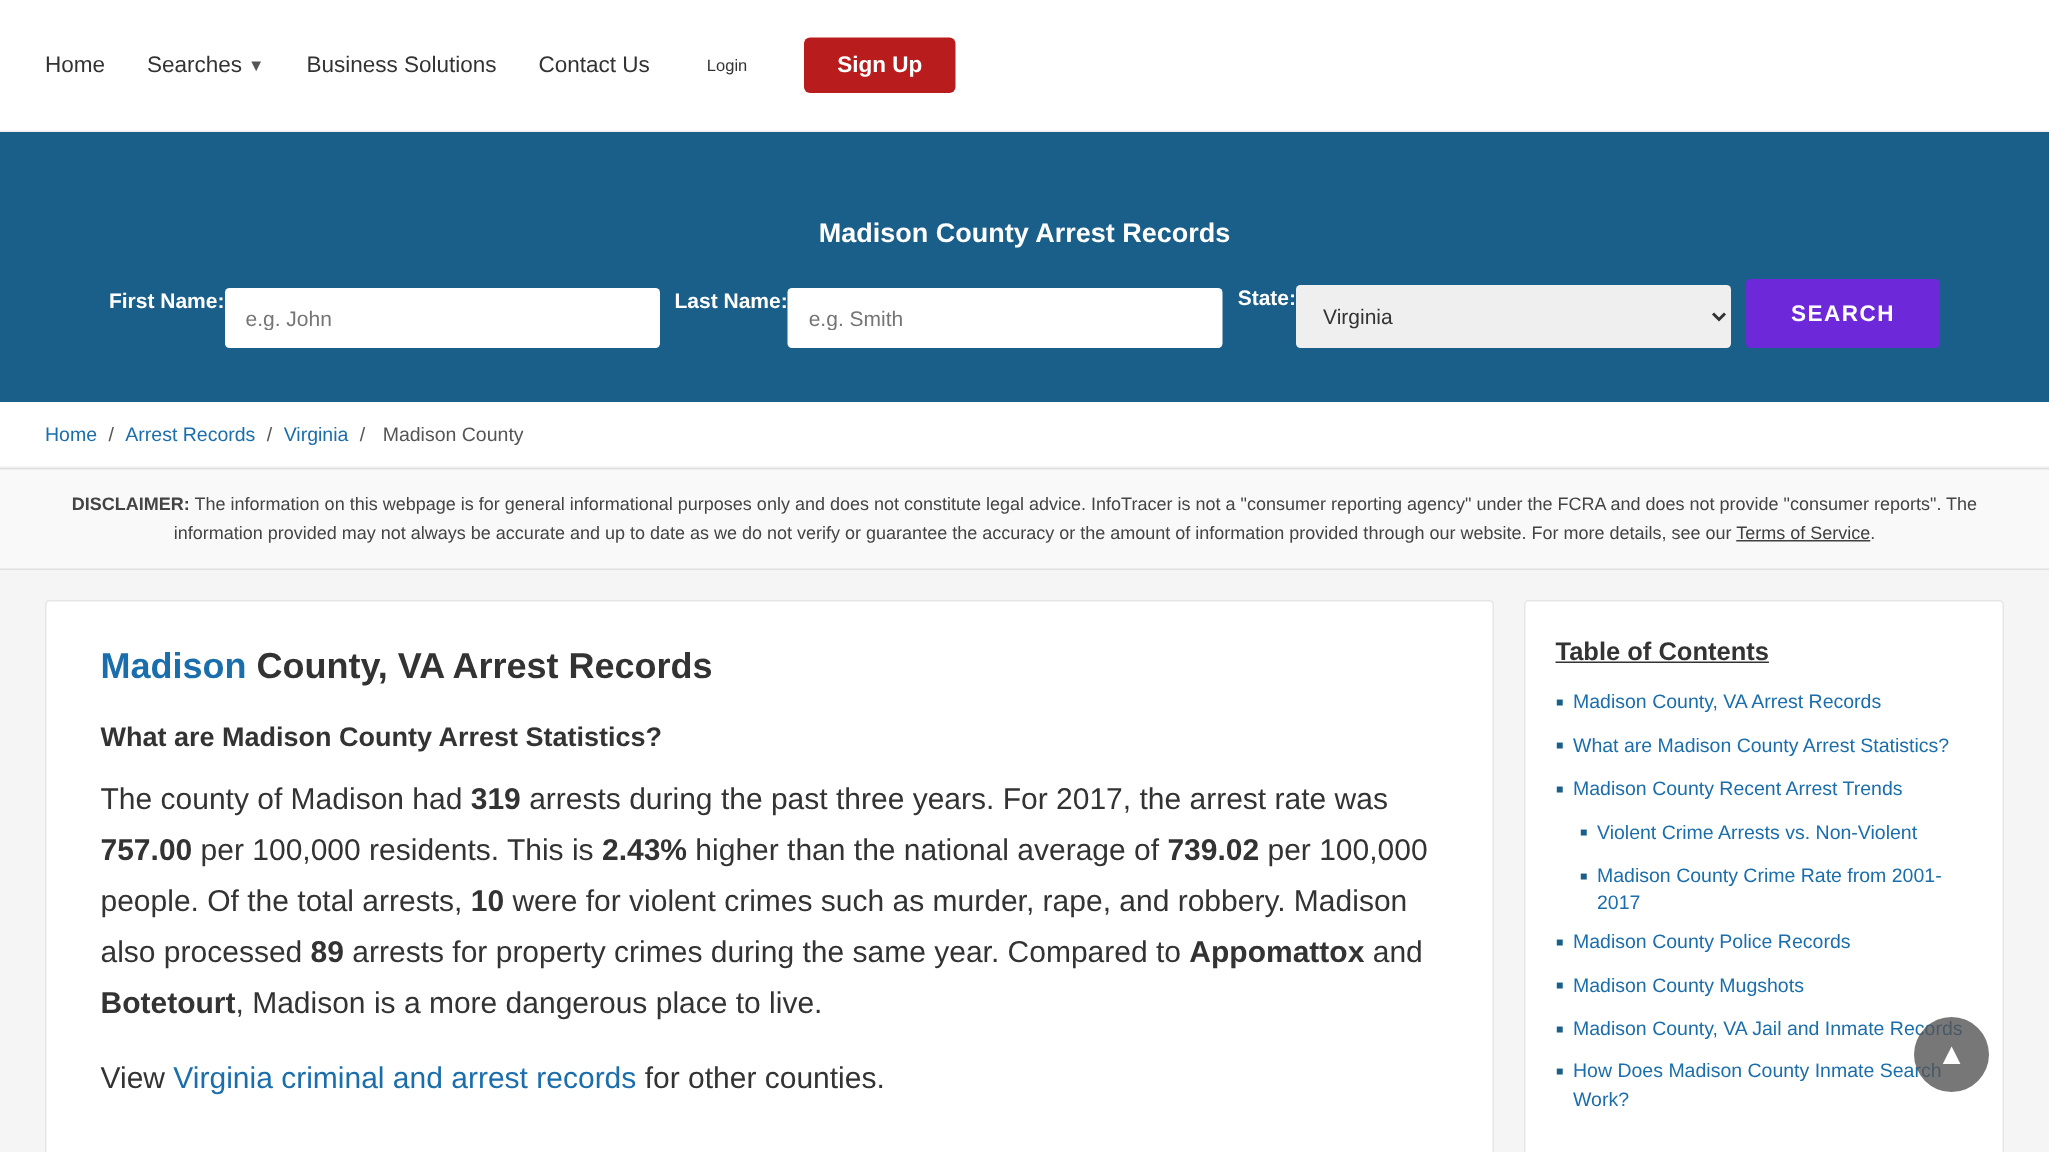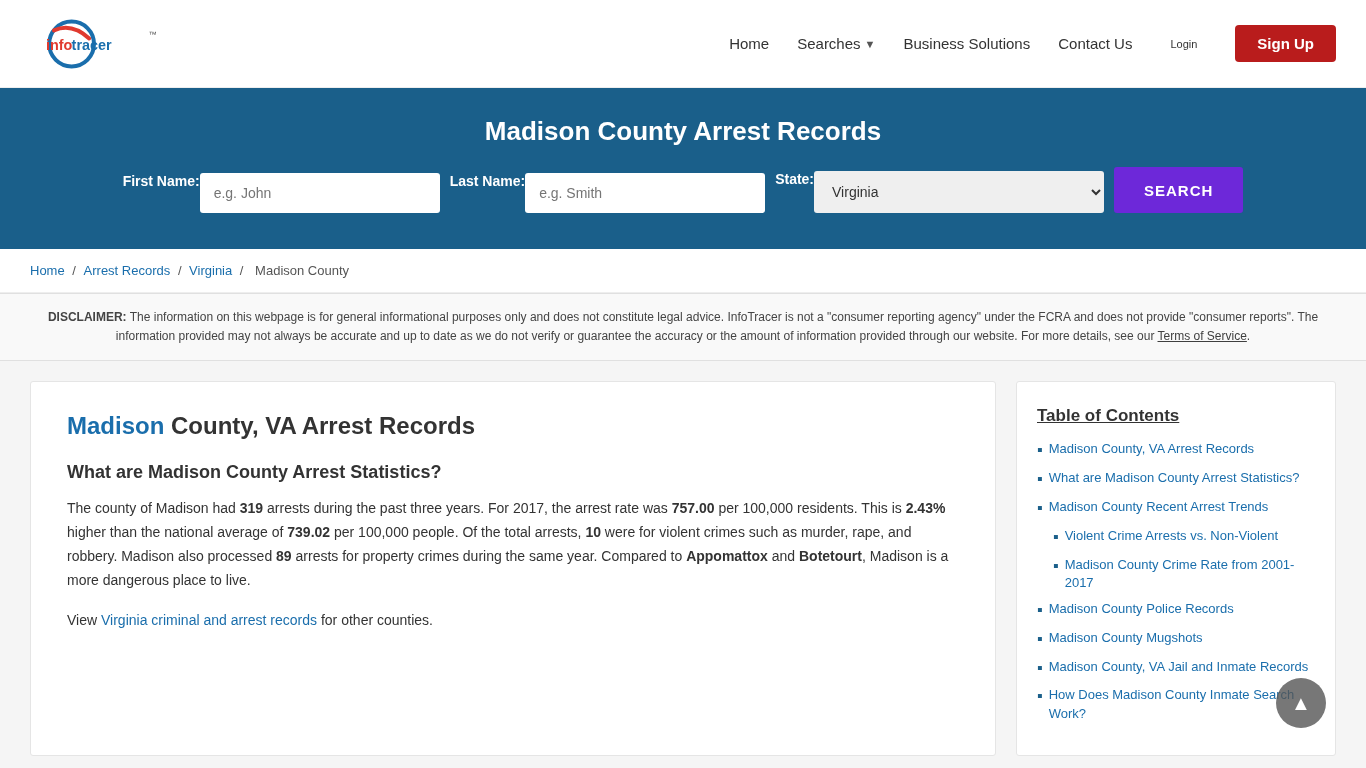--- a/index.html
+++ b/index.html
@@ -61,23 +61,24 @@
     }
 
     
     .hero {
       background: #1a5f8a;
       padding: 28px 30px 36px;
       text-align: center;
     }
     .hero h1 {
       color: #fff;
-      font-size: 26px;
+      font-size: 18px;
       font-weight: 700;
       margin-bottom: 20px;
+      margin-top: 29px;
     }
     .search-form {
       display: flex;
       align-items: flex-end;
       justify-content: center;
       gap: 10px;
       flex-wrap: wrap;
     }
     .form-group {
       display: flex;
@@ -91,21 +92,21 @@
       margin-bottom: 6px;
     }
     .form-group input, .form-group select {
       padding: 12px 14px;
       font-size: 14px;
       border: none;
       border-radius: 3px;
       outline: none;
       color: #aaa;
     }
-    .form-group input { width: 240px; }
+    .form-group input { width: 290px; }
     .form-group select { width: 290px; color: #333; }
     .btn-search {
       background: #6d28d9;
       color: #fff;
       border: none;
       padding: 12px 30px;
       font-size: 15px;
       font-weight: 700;
       border-radius: 3px;
       cursor: pointer;
@@ -177,21 +178,21 @@
     .content-area h2 .highlight {
       color: #1a6eac;
     }
     .content-area h3 {
       font-size: 18px;
       font-weight: 700;
       color: #333;
       margin-bottom: 14px;
     }
     .content-area p {
-      font-size: 14px;
+      font-size: 20px;
       line-height: 1.7;
       color: #333;
       margin-bottom: 16px;
     }
     .content-area p a {
       color: #1a6eac;
       text-decoration: none;
     }
 
     
@@ -243,34 +244,20 @@
       justify-content: center;
       font-size: 20px;
       cursor: pointer;
       opacity: 0.8;
     }
   </style>
 </head>
 <body>
 
 <header class="header">
-  <div class="logo-area">
-
-    <svg class="logo-svg" viewBox="0 0 200 70" xmlns="http://www.w3.org/2000/svg">
-
-      <circle cx="52" cy="35" r="28" fill="none" stroke="#1a6eac" stroke-width="5"></circle>
-
-      <path d="M30 18 Q52 8 74 28" fill="none" stroke="#e03a2f" stroke-width="5" stroke-linecap="round"></path>
-
-      <text x="20" y="42" font-family="Arial" font-weight="900" font-size="18" fill="#e03a2f">info</text>
-
-      <text x="52" y="42" font-family="Arial" font-weight="900" font-size="18" fill="#1a6eac">tracer</text>
-      <text x="148" y="26" font-family="Arial" font-size="10" fill="#555">™</text>
-    </svg>
-  </div>
   <nav class="nav">
     <a href="#">Home</a>
     <a href="#" class="searches-item">
       <span>Searches</span>
       <span class="chevron">▼</span>
     </a>
     <a href="#">Business Solutions</a>
     <a href="#">Contact Us</a>
     <button class="btn-login">Login</button>
     <button class="btn-signup">Sign Up</button>

